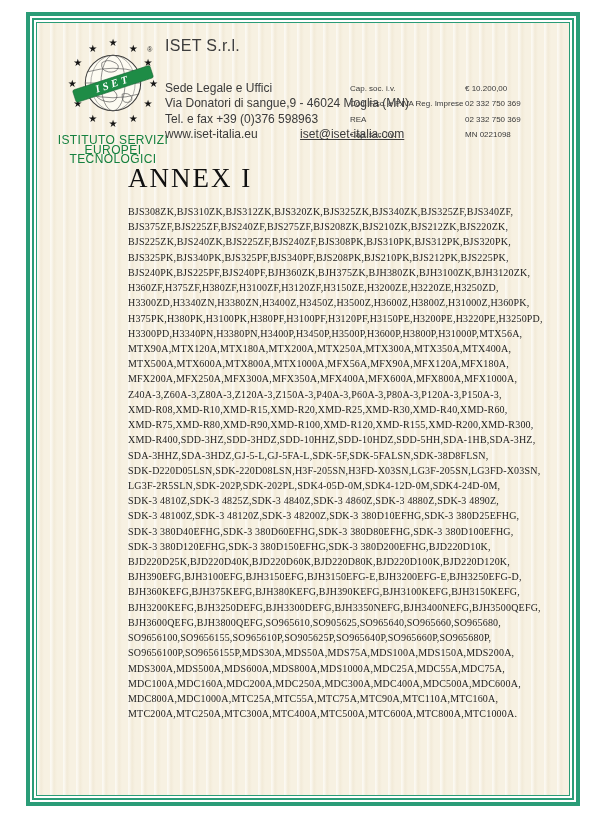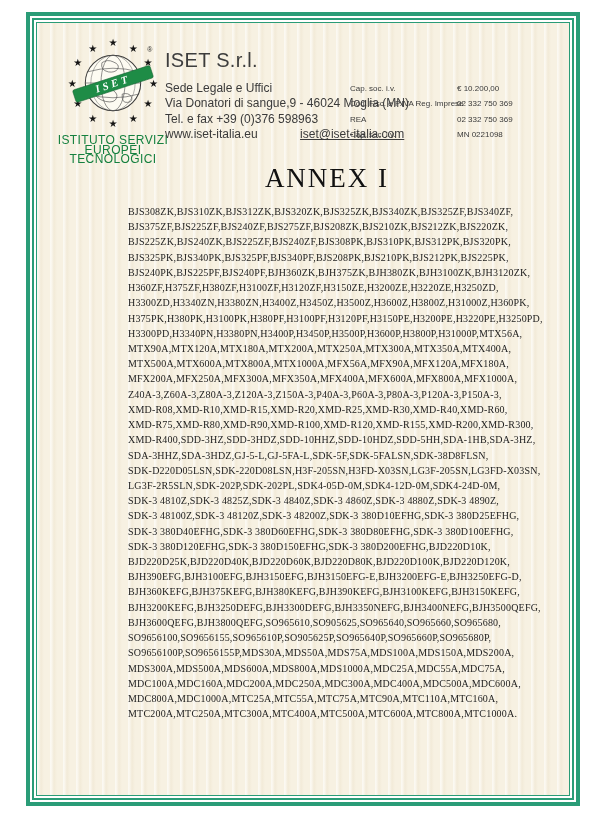--- a/index.html
+++ b/index.html
@@ -14,32 +14,32 @@
   .content{position:absolute;left:37px;top:23px;width:532px;height:772px;
            background-color:#f7f1e2;
            background-image:repeating-linear-gradient(90deg,
              rgba(255,255,255,0.55) 0px,rgba(255,255,255,0.55) 1px,
              rgba(231,219,193,0.30) 4px,rgba(255,255,255,0) 7px,
              rgba(255,255,255,0) 13px);}
   .logo-wrap{position:absolute;left:10px;top:12px;width:132px;text-align:center;}
   .logo-svg{display:block;margin:0 auto;overflow:visible;}
   .logo-caption{margin-top:5px;color:#15803f;font-weight:normal;font-size:12px;
                 line-height:9.5px;letter-spacing:.4px;}
-  .company-name{position:absolute;left:128px;top:26px;font-size:20px;
+  .company-name{position:absolute;left:128px;top:14px;font-size:16px;
                 color:#3d3d3d;letter-spacing:.3px;}
   .address{position:absolute;left:128px;top:58px;font-size:12px;color:#3a3a3a;
            line-height:15.4px;white-space:nowrap;}
   .address a{color:#3a3a3a;text-decoration:underline;padding-left:35px;}
   .website{margin-right:4px;}
   .registry{position:absolute;left:313px;top:58px;font-size:8px;color:#3a3a3a;
             line-height:15.4px;white-space:nowrap;}
-  .reg-row{display:flex;}
+  .reg-row{display:flex;gap:8px;}
   .reg-label{display:inline-block;width:107px;}
   .reg-value{display:inline-block;}
-  .annex-title{position:absolute;left:91px;top:140px;width:398px;text-align:center;
+  .annex-title{position:absolute;left:91px;top:140px;width:398px;text-align:left;
                font-family:"Liberation Serif",serif;font-size:27px;color:#111;
                letter-spacing:2px;}
   .code-list{position:absolute;left:91px;top:181px;
              font-family:"Liberation Serif",serif;font-size:10px;
              line-height:15.22px;letter-spacing:.2px;color:#222;
              white-space:nowrap;}
 </style>
 </head>
 <body>
 

